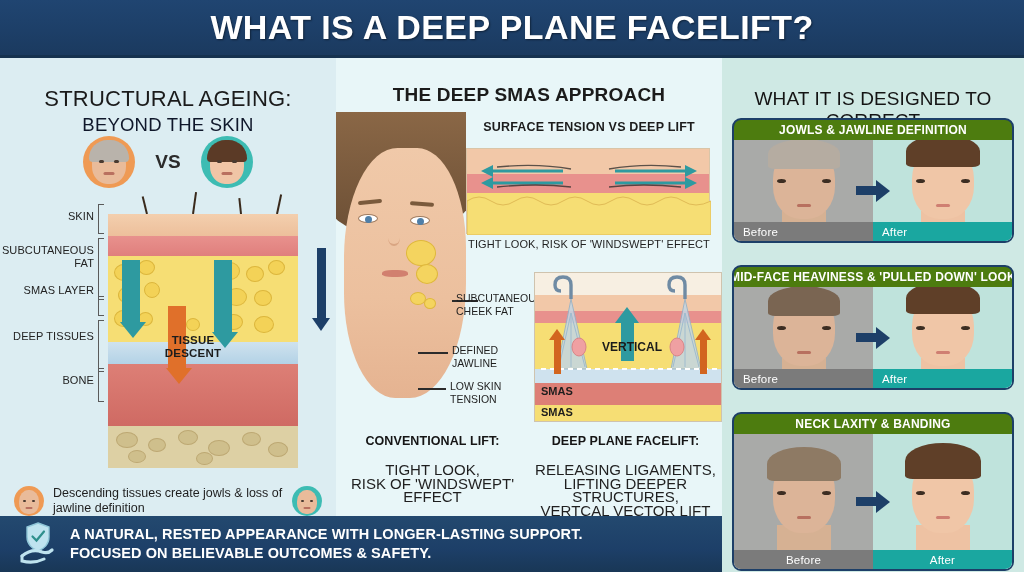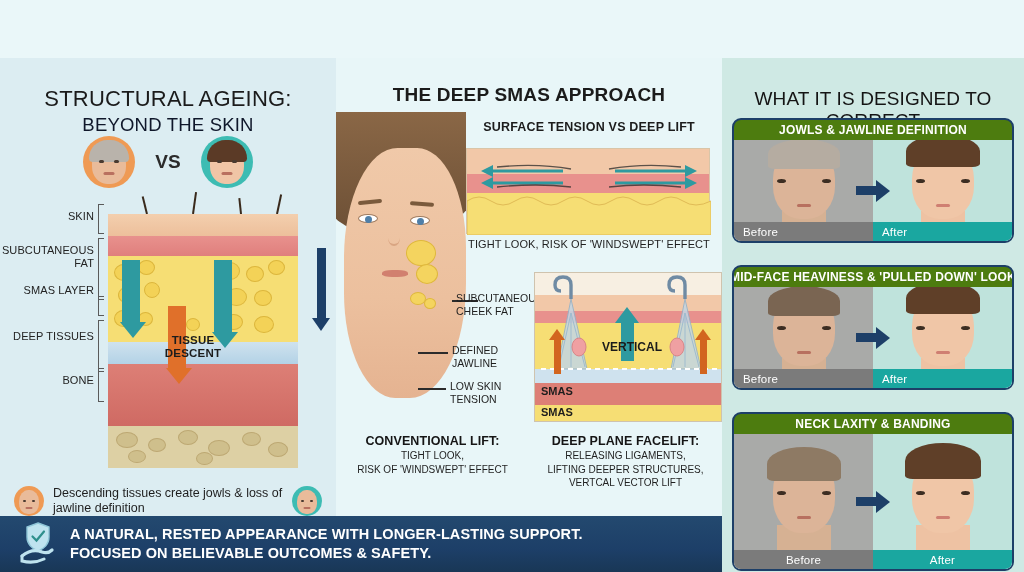--- a/index.html
+++ b/index.html
@@ -211,21 +211,21 @@
   .arr-up.orange .stem { background: #d2651f; width: 7px; }
 
   .cap-tight {
     position: absolute; left: 460px; top: 238px; width: 258px;
     text-align: center; font-size: 11px; color: #1f1f1f; letter-spacing: .1px;
   }
 
   .mid-caps { position: absolute; left: 336px; top: 434px; width: 386px; display: flex; }
   .mid-cap { flex: 1; text-align: center; padding: 0 6px; }
   .mid-cap .t { font-size: 12.5px; font-weight: bold; color: #151515; letter-spacing: .1px; }
-  .mid-cap .s { font-size: 10px; color: #1f1f1f; line-height: 13.5px; margin-top: 1px; }
+  .mid-cap .s { font-size: 15px; color: #1f1f1f; line-height: 13.5px; margin-top: 15px; }
 
   
   .right-head { position: absolute; left: 722px; top: 88px; width: 302px; }
   .right-head .t { text-align: center; font-size: 19px; font-weight: normal; color: #141414; letter-spacing: .1px; }
 
   .ba-card {
     position: absolute; left: 732px; width: 282px;
     border: 2px solid #1d3f68; border-radius: 9px; overflow: hidden;
     background: #1d3f68;
   }
@@ -269,20 +269,23 @@
     display: flex; align-items: center; padding-left: 18px; gap: 12px;
   }
   .footer-text { color: #fff; font-size: 14.5px; font-weight: bold; line-height: 19px; letter-spacing: .1px; }
   .footer-icon { flex: 0 0 40px; }
 </style>
 </head>
 <body>
 
 <div class="page">
 
+  <div class="header">
+    <div class="header-title">WHAT IS A DEEP PLANE FACELIFT?</div>
+  </div>
 
   <div class="panel-left">
 
     <div class="left-head">
       <div class="panel-h1 l1">STRUCTURAL AGEING:</div>
       <div class="panel-h2 l2">BEYOND THE SKIN</div>
     </div>
 
     <div class="vs-row">
       <div class="avatar old">

